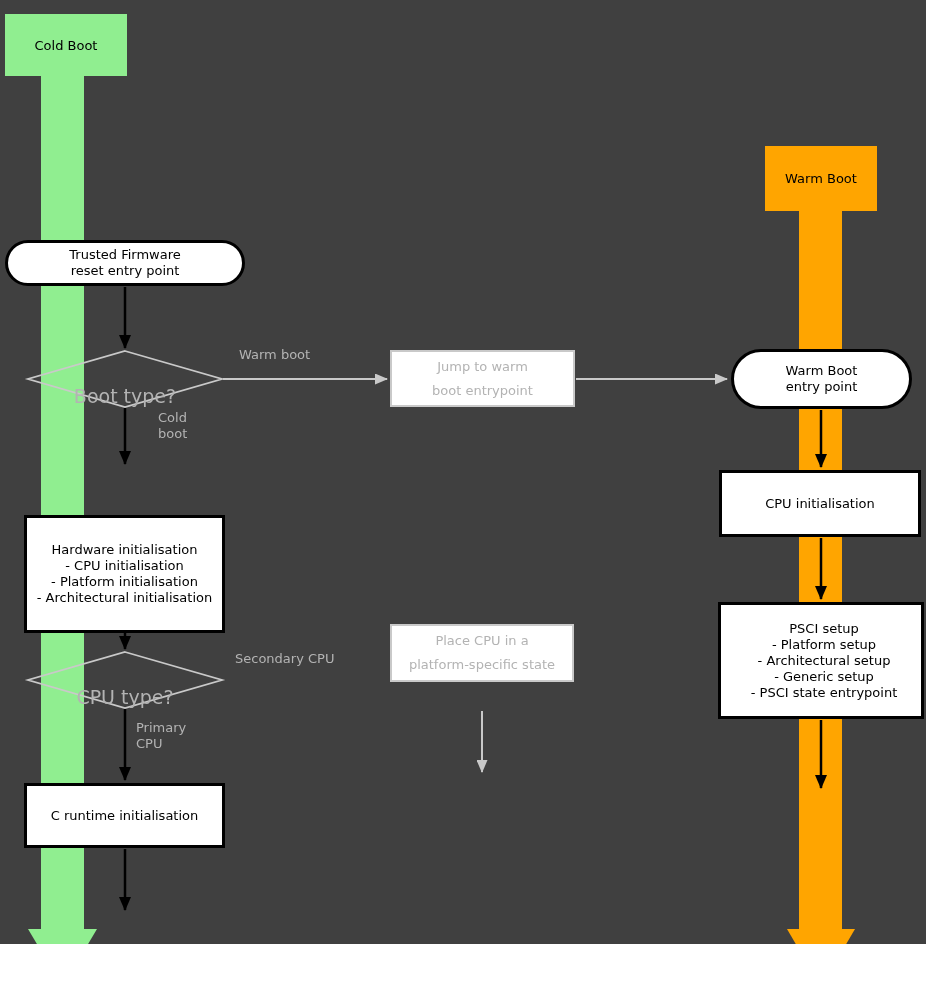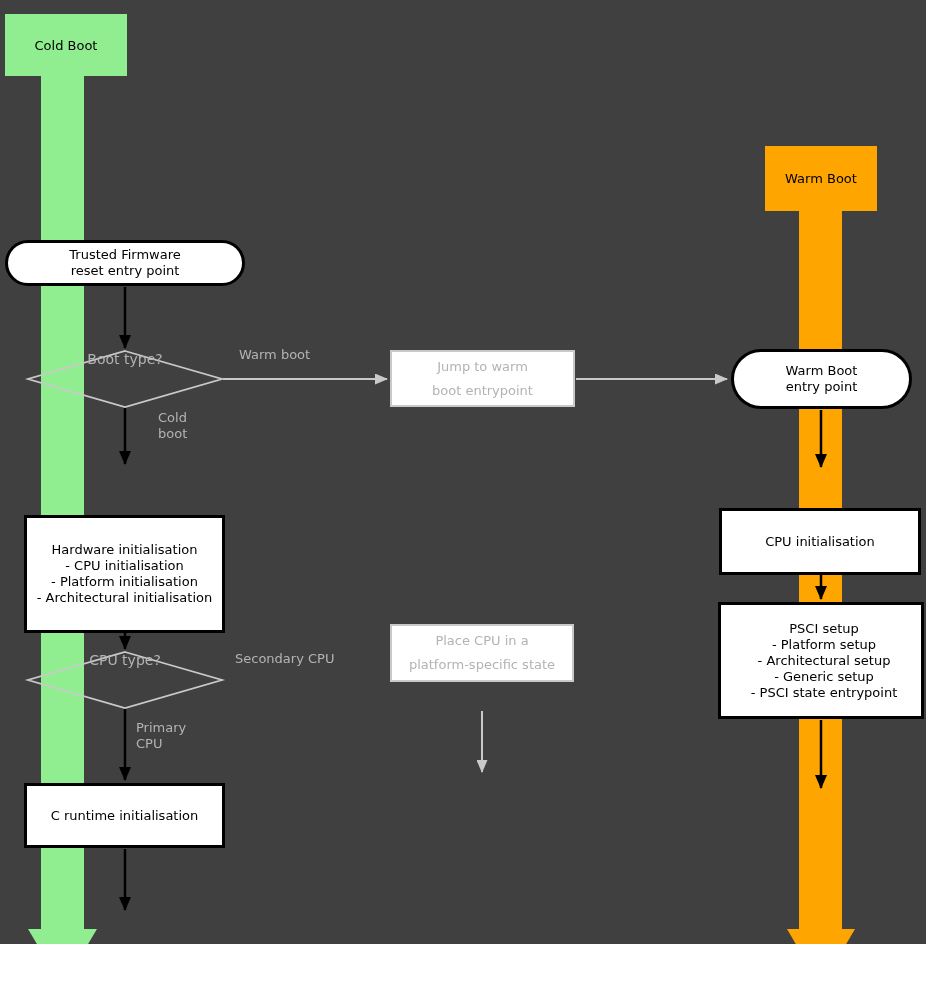--- a/index.html
+++ b/index.html
@@ -19,22 +19,22 @@
   .stadium { border-radius:30px; }
 
   .lane-label {
     position:absolute; display:flex; align-items:center; justify-content:center;
     font-size:13px; color:#000;
   }
   .lane-label.green { background:var(--cold-boot-green,#90EE90); }
   .lane-label.orange { background:var(--warm-boot-orange,#FFA500); }
 
   .diamond-label {
-    position:absolute; display:flex; align-items:flex-start; justify-content:center;
-    font-size:14px; color:var(--inactive-text,#b3b3b3);
+    position:absolute; display:flex; align-items:flex-end; justify-content:center;
+    font-size:19px; color:var(--inactive-text,#b3b3b3);
   }
   .edge-label {
     position:absolute; font-size:13px; line-height:16px;
     color:var(--inactive-text,#b3b3b3);
   }
 
   
   .band-green  { fill:var(--cold-boot-green,#90EE90); }
   .band-orange { fill:var(--warm-boot-orange,#FFA500); }
   .edge-black  { stroke:var(--active-stroke,#000000); stroke-width:2.5; fill:none; }
@@ -123,21 +123,21 @@
 
   <div class="node black" style="left:24px;top:783px;width:201px;height:65px;">
     <div>C runtime initialisation</div>
   </div>
 
   <div class="node black stadium" style="left:731px;top:349px;width:181px;height:60px;">
     <div>Warm Boot</div>
     <div>entry point</div>
   </div>
 
-  <div class="node black" style="left:719px;top:470px;width:202px;height:67px;margin-top:38px;">
+  <div class="node black" style="left:719px;top:470px;width:202px;height:67px;">
     <div>CPU initialisation</div>
   </div>
 
   <div class="node black" style="left:718px;top:602px;width:206px;height:117px;padding-left:6px;">
     <div>PSCI setup</div>
     <div>- Platform setup</div>
     <div>- Architectural setup</div>
     <div>- Generic setup</div>
     <div>- PSCI state entrypoint</div>
   </div>

